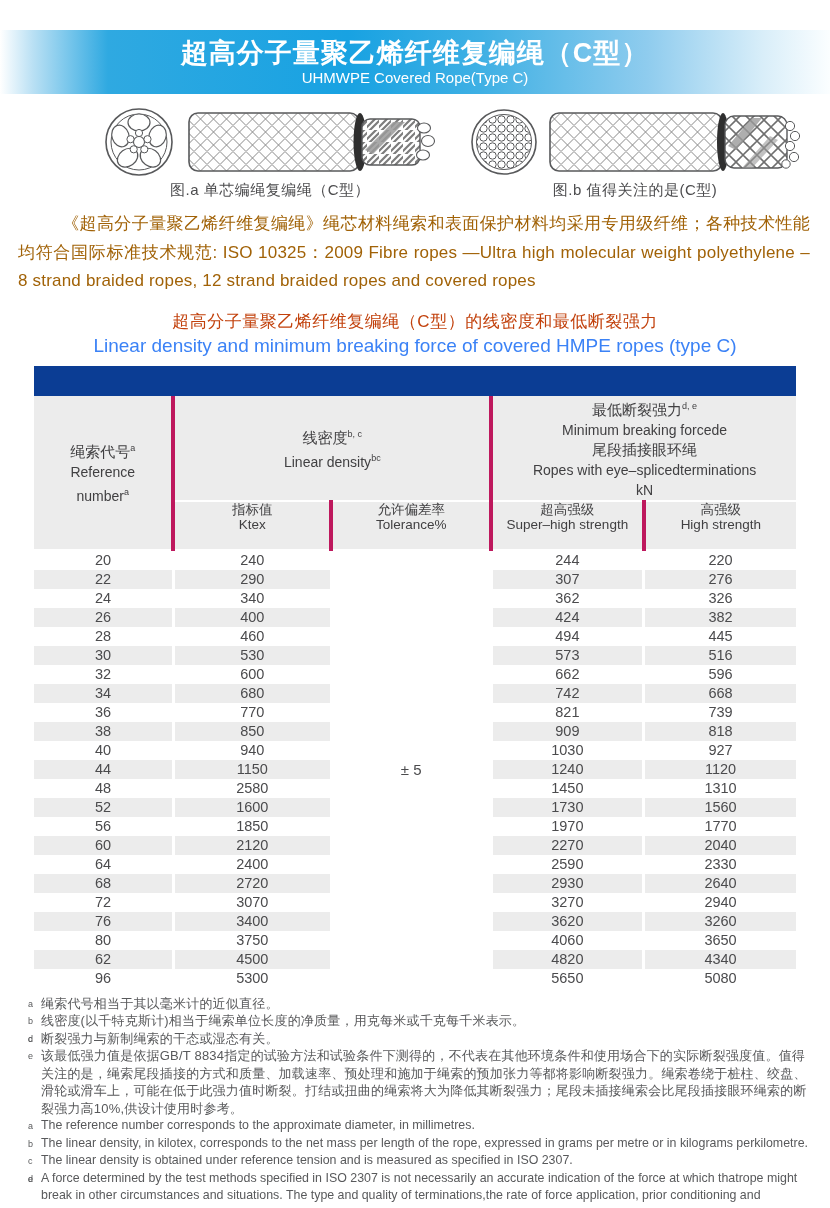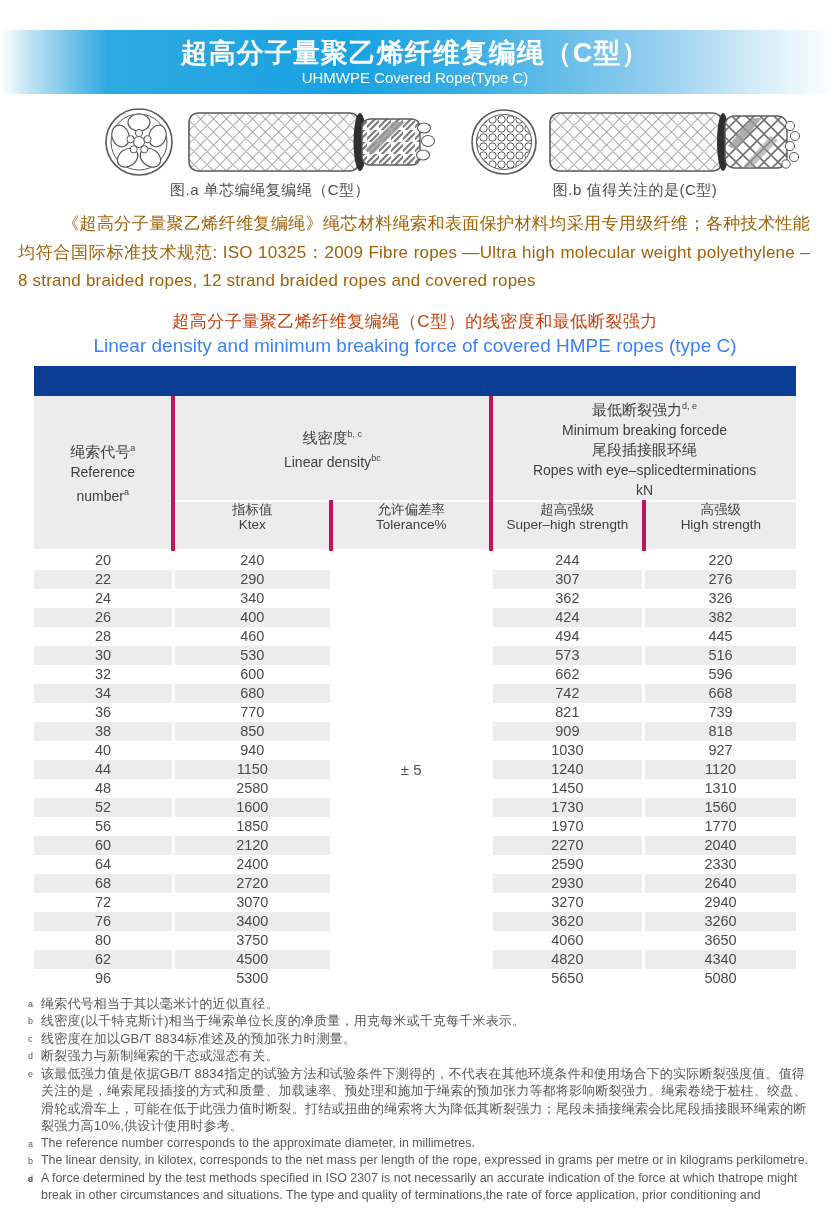--- a/index.html
+++ b/index.html
@@ -366,23 +366,23 @@
       <td>5300</td>
       <td>5650</td>
       <td>5080</td>
     </tr>
   </tbody>
   </table>
 
   <div class="footnotes">
     <div class="fn zh"><sup class="fn-mark">a</sup><span>绳索代号相当于其以毫米计的近似直径。</span></div>
     <div class="fn zh"><sup class="fn-mark">b</sup><span>线密度(以千特克斯计)相当于绳索单位长度的净质量，用克每米或千克每千米表示。</span></div>
-    <div class="fn zh"><sup class="fn-mark">c</sup><span>线密度在加以GB/T 8834标准述及的预加张力时测量。</span></div>
+    <div class="fn zh"><sup class="fn-mark">c</sup></div>
     <div class="fn zh"><sup class="fn-mark">d</sup><span>断裂强力与新制绳索的干态或湿态有关。</span></div>
     <div class="fn zh"><sup class="fn-mark">e</sup><span>该最低强力值是依据GB/T 8834指定的试验方法和试验条件下测得的，不代表在其他环境条件和使用场合下的实际断裂强度值。值得关注的是，绳索尾段插接的方式和质量、加载速率、预处理和施加于绳索的预加张力等都将影响断裂强力。绳索卷绕于桩柱、绞盘、滑轮或滑车上，可能在低于此强力值时断裂。打结或扭曲的绳索将大为降低其断裂强力；尾段未插接绳索会比尾段插接眼环绳索的断裂强力高10%,供设计使用时参考。</span></div>
     <div class="fn en"><sup class="fn-mark">a</sup><span>The reference number corresponds to the approximate diameter, in millimetres.</span></div>
     <div class="fn en"><sup class="fn-mark">b</sup><span>The linear density, in kilotex, corresponds to the net mass per length of the rope, expressed in grams per metre or in kilograms perkilometre.</span></div>
-    <div class="fn en"><sup class="fn-mark">c</sup></div>
+    <div class="fn en"><sup class="fn-mark">c</sup><span>The linear density is obtained under reference tension and is measured as specified in ISO 2307.</span></div>
     <div class="fn en"><sup class="fn-mark">d</sup></div>
     <div class="fn en"><sup class="fn-mark">e</sup><span>A force determined by the test methods specified in ISO 2307 is not necessarily an accurate indication of the  force at which thatrope might break in other circumstances and situations. The type and quality of terminations,the rate of force application, prior conditioning and previous force applications to the rope can significantly influence the breaking force. A rope bent around a post, capstan, pulley or sheave might break at a significantly lower force. A knot or other distortion in a rope might significantly reduce the breaking force.</span></div>
   </div>
 
 </div>
 
 </body></html>

